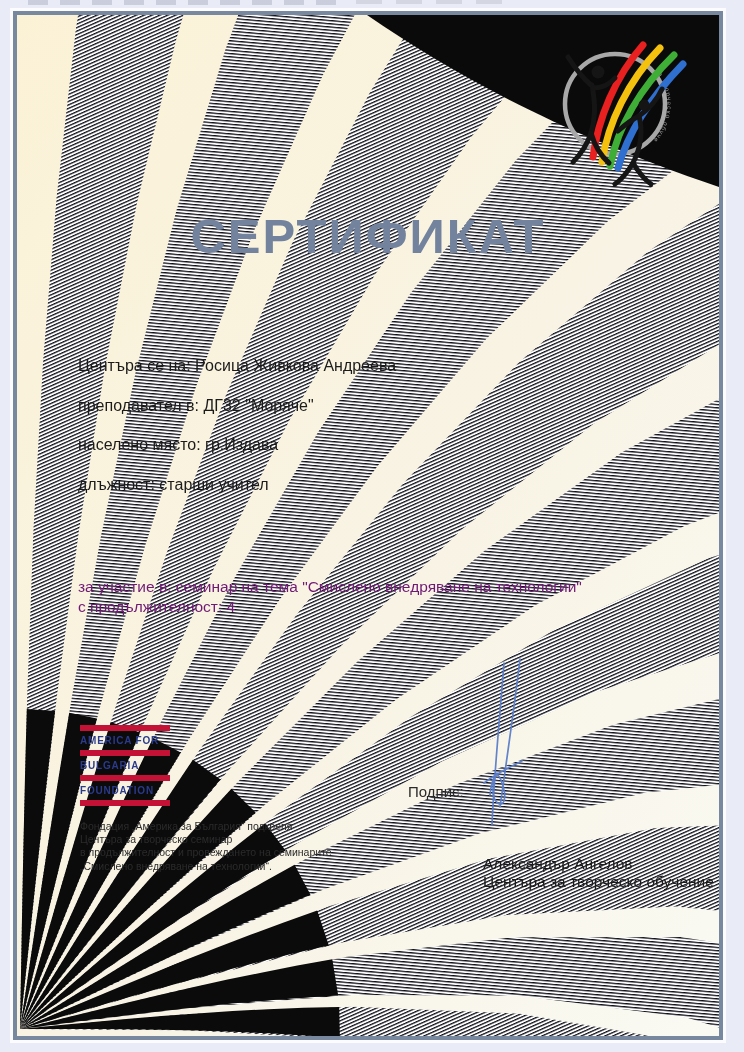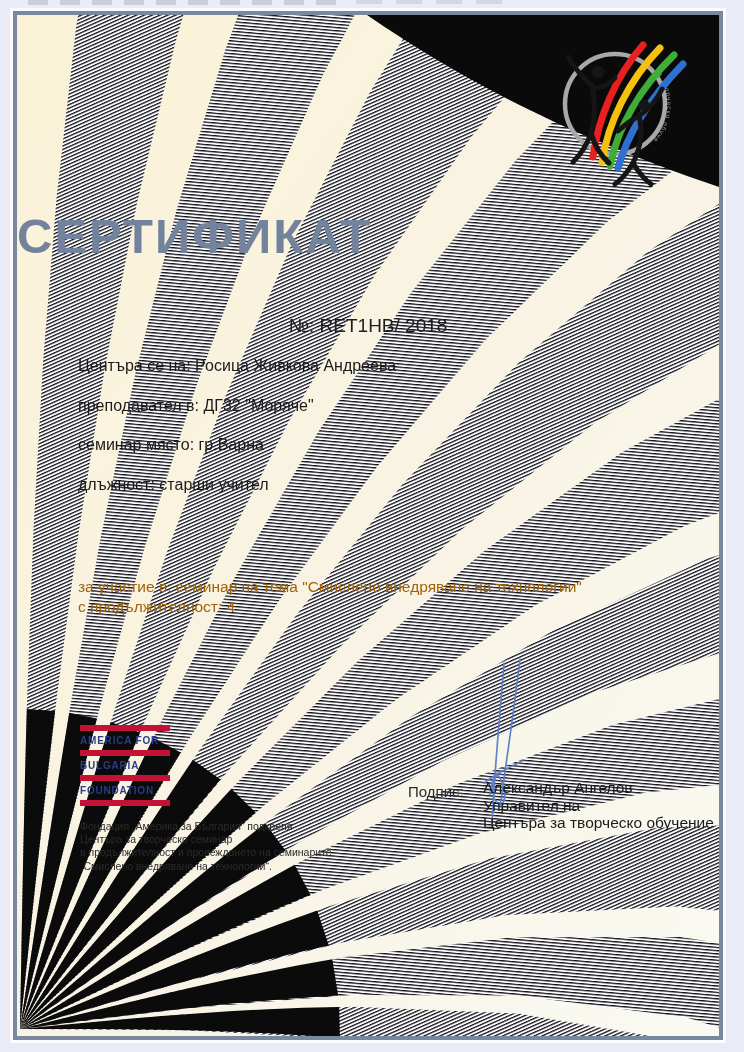--- a/index.html
+++ b/index.html
@@ -17,38 +17,38 @@
     position:absolute;top:0;left:356px;width:150px;height:4px;
     background:repeating-linear-gradient(90deg,#d4d6e2 0 26px,transparent 26px 40px);
   }
   .cert{
     position:absolute;left:13px;top:11px;width:702px;height:1021px;
     border:4px solid #78889e;background:#faf2d8;
     box-shadow:0 0 0 3px #fcfcfe;
   }
   .cert svg.bg{position:absolute;left:0;top:0;width:702px;height:1021px;display:block;}
   .title{
-    position:absolute;top:193px;left:0;right:0;text-align:left;
+    position:absolute;top:193px;left:0;right:0;text-align:center;
     font-size:49px;font-weight:bold;letter-spacing:2px;color:#73839d;
   }
   .number{
     position:absolute;top:300px;left:0;right:0;text-align:center;
     font-size:19px;color:#1e1e1e;
   }
   .recip{position:absolute;left:61px;top:340px;font-size:16px;color:#1b1b1b;}
   .recip div{height:39.5px;line-height:22px;}
-  .event{position:absolute;left:61px;top:562px;font-size:15.5px;line-height:20px;color:#a16207;}
+  .event{position:absolute;left:61px;top:562px;font-size:15.5px;line-height:20px;color:#701a75;}
   .abf{position:absolute;left:63px;top:706px;width:90px;}
   .abf .bar{height:6px;background:#c31236;margin:4px 0;}
   .abf .abft{
     font-size:10px;font-weight:bold;letter-spacing:.8px;color:#2a3a8c;
     line-height:11px;white-space:nowrap;
   }
   .podpis{position:absolute;left:391px;top:768px;font-size:15px;color:#2a2a2a;}
-  .signer{position:absolute;left:466px;top:764px;font-size:15.5px;line-height:17.5px;color:#1b1b1b;}
+  .signer{position:absolute;left:466px;top:840px;font-size:15.5px;line-height:17.5px;color:#1b1b1b;}
   .footer{position:absolute;left:63px;top:805px;font-size:10.5px;line-height:13.2px;color:#2b2b2b;}
   .sig{position:absolute;left:425px;top:640px;}
 </style>
 </head>
 <body>
 
 <div class="top-artifact"></div>
 <div class="top-artifact2"></div>
 
 <div class="cert">
@@ -125,29 +125,25 @@
           <path d="M 616,148 C 622,158 628,165 634,169"></path>
         </g>
         <circle cx="581" cy="57" r="6.5" fill="#151515"></circle>
         <circle cx="627" cy="90" r="5.5" fill="#151515"></circle>
       </g>
     </g>
   </svg>
 
   <div class="title">СЕРТИФИКАТ</div>
 
-  <div class="number">
-    <span>№:</span>
-    <span>RET1HB/ 2018</span>
-  </div>
 
   <div class="recip">
     <div>Центъра се на: Росица Живкова Андреева</div>
     <div>преподавател в: ДГ32 "Моряче"</div>
-    <div>семинар място: гр.Варна</div>
+    <div>населено място: гр.Издава</div>
     <div>длъжност: старши учител</div>
   </div>
 
   <div class="event">
     <div>за участие в: семинар на тема "Смислено внедряване на технологии"</div>
     <div>с продължителност: 4</div>
   </div>
 
   <div class="abf">
     <div class="bar"></div>
@@ -165,21 +161,20 @@
     <g fill="none" stroke="#5b7ec9" stroke-width="1.7" opacity="0.95" stroke-linecap="round">
       <path d="M 62,8 C 58,60 52,120 50,170"></path>
       <path d="M 78,4 C 72,55 64,110 58,152"></path>
       <path d="M 55,118 C 40,152 72,162 60,128 C 55,112 50,122 48,140"></path>
       <path d="M 42,128 C 55,118 68,112 80,106"></path>
     </g>
   </svg>
 
   <div class="signer">
     <div>Александър Ангелов</div>
-    <div>Управител на</div>
     <div>Центъра за творческо обучение</div>
   </div>
 
   <div class="footer">
     <div>Фондация „Америка за България“ подкрепя</div>
     <div>Центъра за творческо семинар</div>
     <div>в продължителност и провеждането на семинарите</div>
     <div>„Смислено внедряване на технологии“.</div>
   </div>
 

